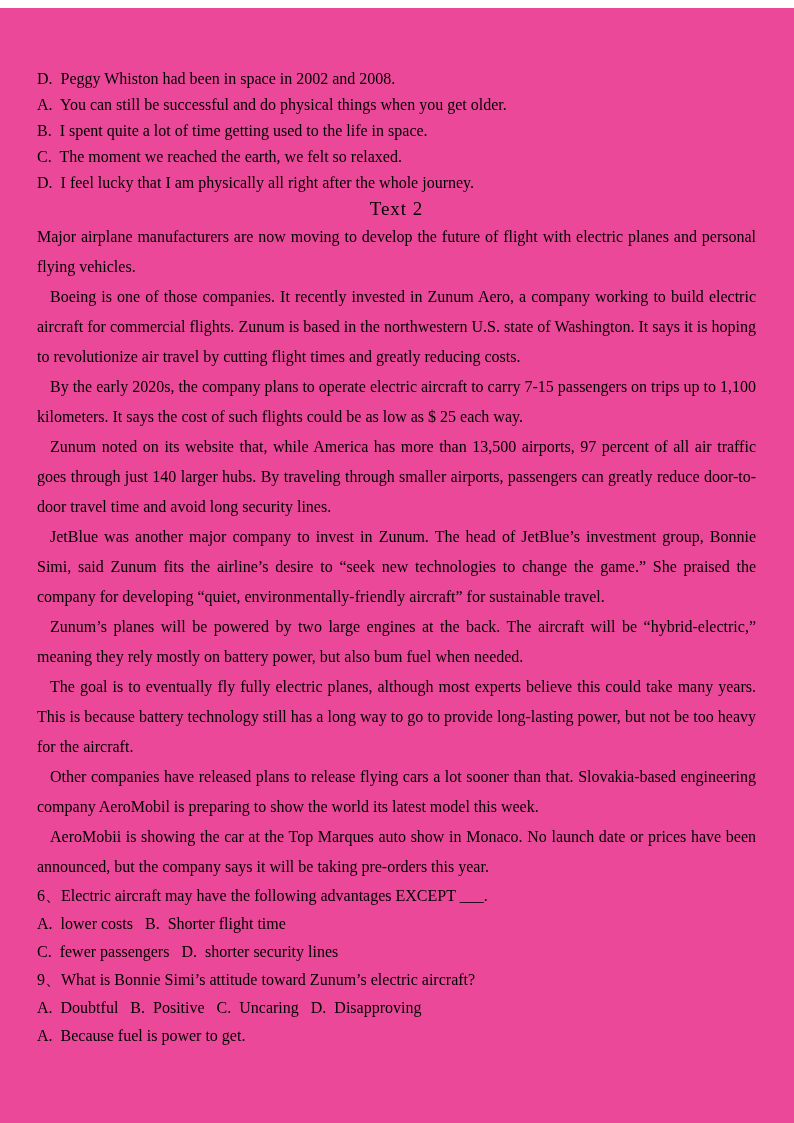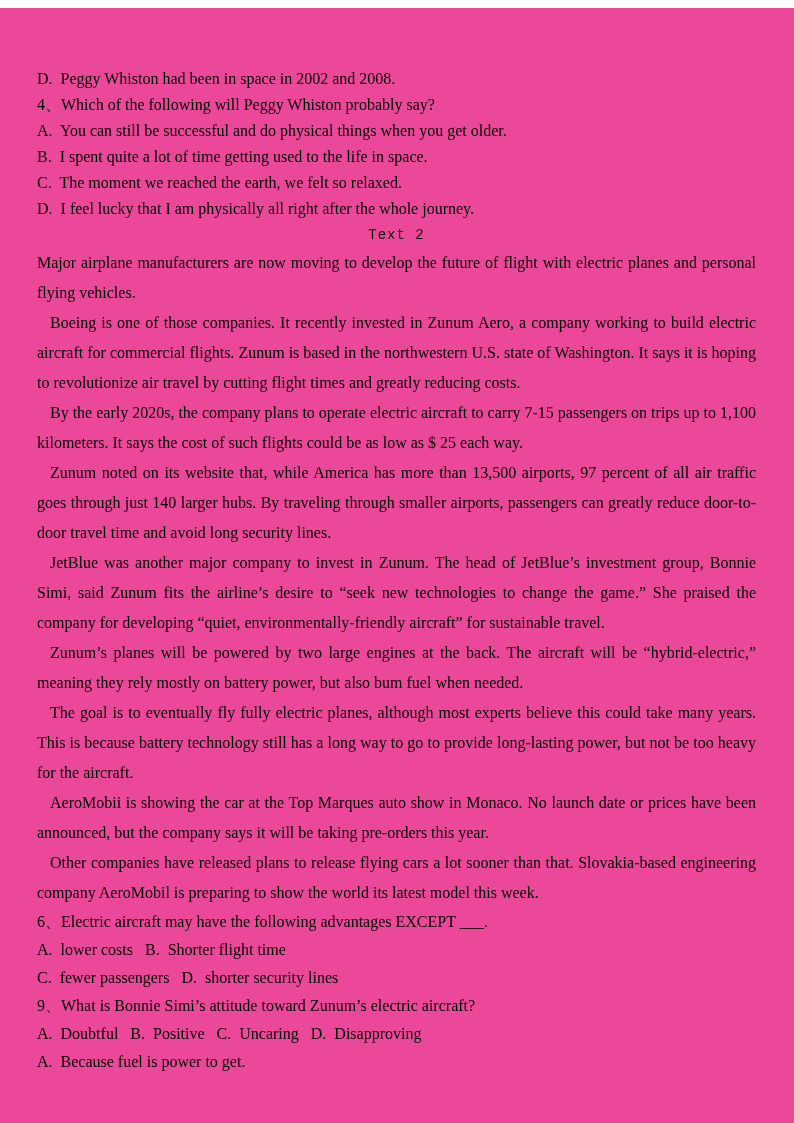--- a/index.html
+++ b/index.html
@@ -20,22 +20,22 @@
     padding: 58px 38px 0 37px;
     overflow: hidden;
   }
   .intro-line {
     line-height: 26px;
     white-space: pre-wrap;
   }
   .section-heading {
     line-height: 26px;
     text-align: center;
-    font-family: Liberation Mono, monospace;
-    font-size: 14px;
+    font-family: Liberation Serif, serif;
+    font-size: 19px;
     letter-spacing: 1px;
   }
   .passage p {
     margin: 0;
     line-height: 30px;
     text-align: justify;
   }
   .passage p.indent {
     text-indent: 13px;
     font-family: Liberation Serif, serif;
@@ -45,39 +45,38 @@
     white-space: pre-wrap;
   }
 </style>
 </head>
 <body>
 
 <div class="page">
 
   <div>
     <div class="intro-line">D.  Peggy Whiston had been in space in 2002 and 2008.</div>
-    <div class="intro-line">4、Which of the following will Peggy Whiston probably say?</div>
     <div class="intro-line">A.  You can still be successful and do physical things when you get older.</div>
     <div class="intro-line">B.  I spent quite a lot of time getting used to the life in space.</div>
     <div class="intro-line">C.  The moment we reached the earth, we felt so relaxed.</div>
     <div class="intro-line">D.  I feel lucky that I am physically all right after the whole journey.</div>
   </div>
 
   <div class="section-heading">Text 2</div>
 
   <div class="passage">
     <p>Major airplane manufacturers are now moving to develop the future of flight with electric planes and personal flying vehicles.</p>
     <p class="indent">Boeing is one of those companies. It recently invested in Zunum Aero, a company working to build electric aircraft for commercial flights. Zunum is based in the northwestern U.S. state of Washington. It says it is hoping to revolutionize air travel by cutting flight times and greatly reducing costs.</p>
     <p class="indent">By the early 2020s, the company plans to operate electric aircraft to carry 7-15 passengers on trips up to 1,100 kilometers. It says the cost of such flights could be as low as $ 25 each way.</p>
     <p class="indent">Zunum noted on its website that, while America has more than 13,500 airports, 97 percent of all air traffic goes through just 140 larger hubs. By traveling through smaller airports, passengers can greatly reduce door-to-door travel time and avoid long security lines.</p>
     <p class="indent">JetBlue was another major company to invest in Zunum. The head of JetBlue’s investment group, Bonnie Simi, said Zunum fits the airline’s desire to “seek new technologies to change the game.” She praised the company for developing “quiet, environmentally-friendly aircraft” for sustainable travel.</p>
     <p class="indent">Zunum’s planes will be powered by two large engines at the back. The aircraft will be “hybrid-electric,” meaning they rely mostly on battery power, but also bum fuel when needed.</p>
     <p class="indent">The goal is to eventually fly fully electric planes, although most experts believe this could take many years. This is because battery technology still has a long way to go to provide long-lasting power, but not be too heavy for the aircraft.</p>
+    <p class="indent">Other companies have released plans to release flying cars a lot sooner than that. Slovakia-based engineering company AeroMobil is preparing to show the world its latest model this week.</p>
     <p class="indent">AeroMobii is showing the car at the Top Marques auto show in Monaco. No launch date or prices have been announced, but the company says it will be taking pre-orders this year.</p>
-    <p class="indent">Other companies have released plans to release flying cars a lot sooner than that. Slovakia-based engineering company AeroMobil is preparing to show the world its latest model this week.</p>
   </div>
 
   <div>
     <div class="q-line">6、Electric aircraft may have the following advantages EXCEPT ___.</div>
     <div class="q-line">A.  lower costs   B.  Shorter flight time</div>
     <div class="q-line">C.  fewer passengers   D.  shorter security lines</div>
     <div class="q-line">9、What is Bonnie Simi’s attitude toward Zunum’s electric aircraft?</div>
     <div class="q-line">A.  Doubtful   B.  Positive   C.  Uncaring   D.  Disapproving</div>
     <div class="q-line">A.  Because fuel is power to get.</div>
   </div>

